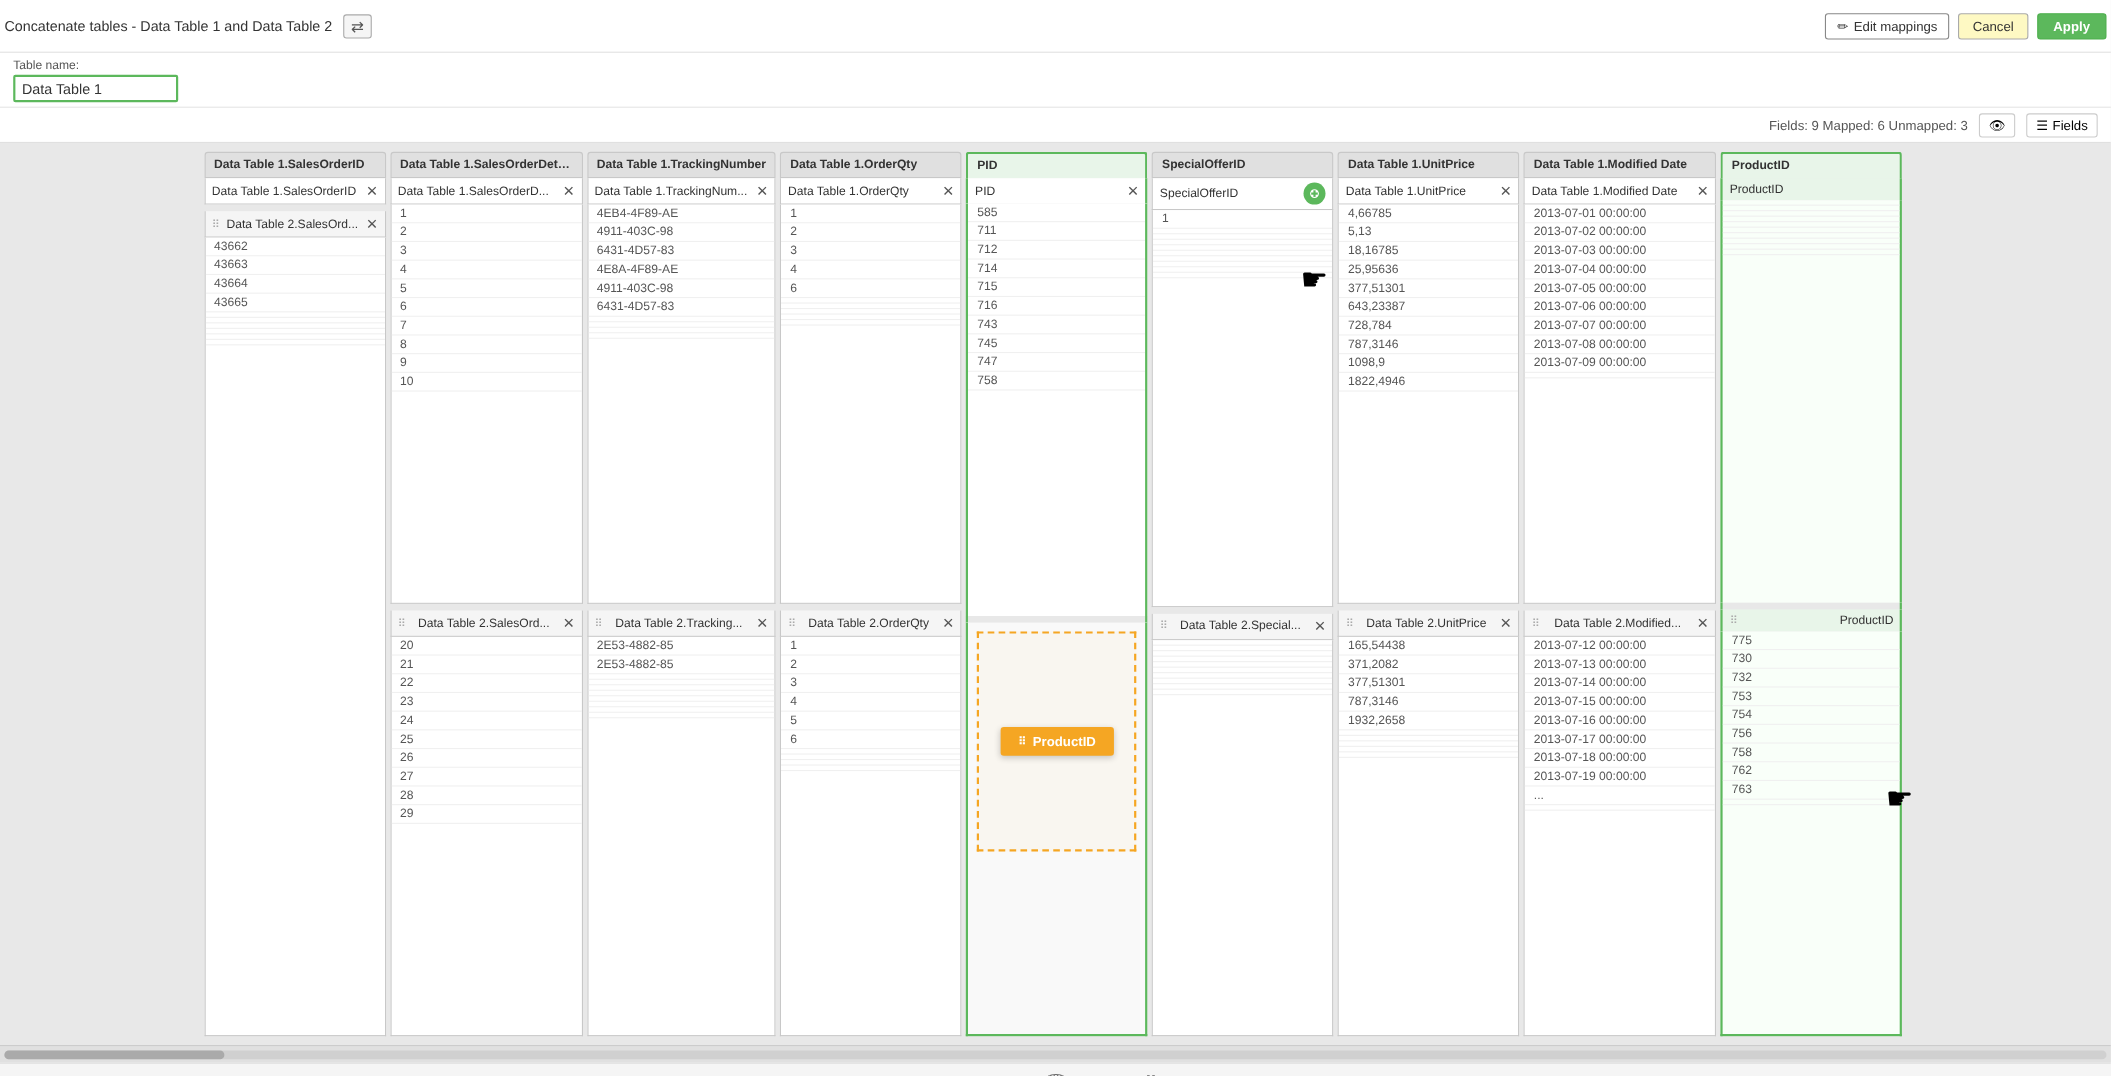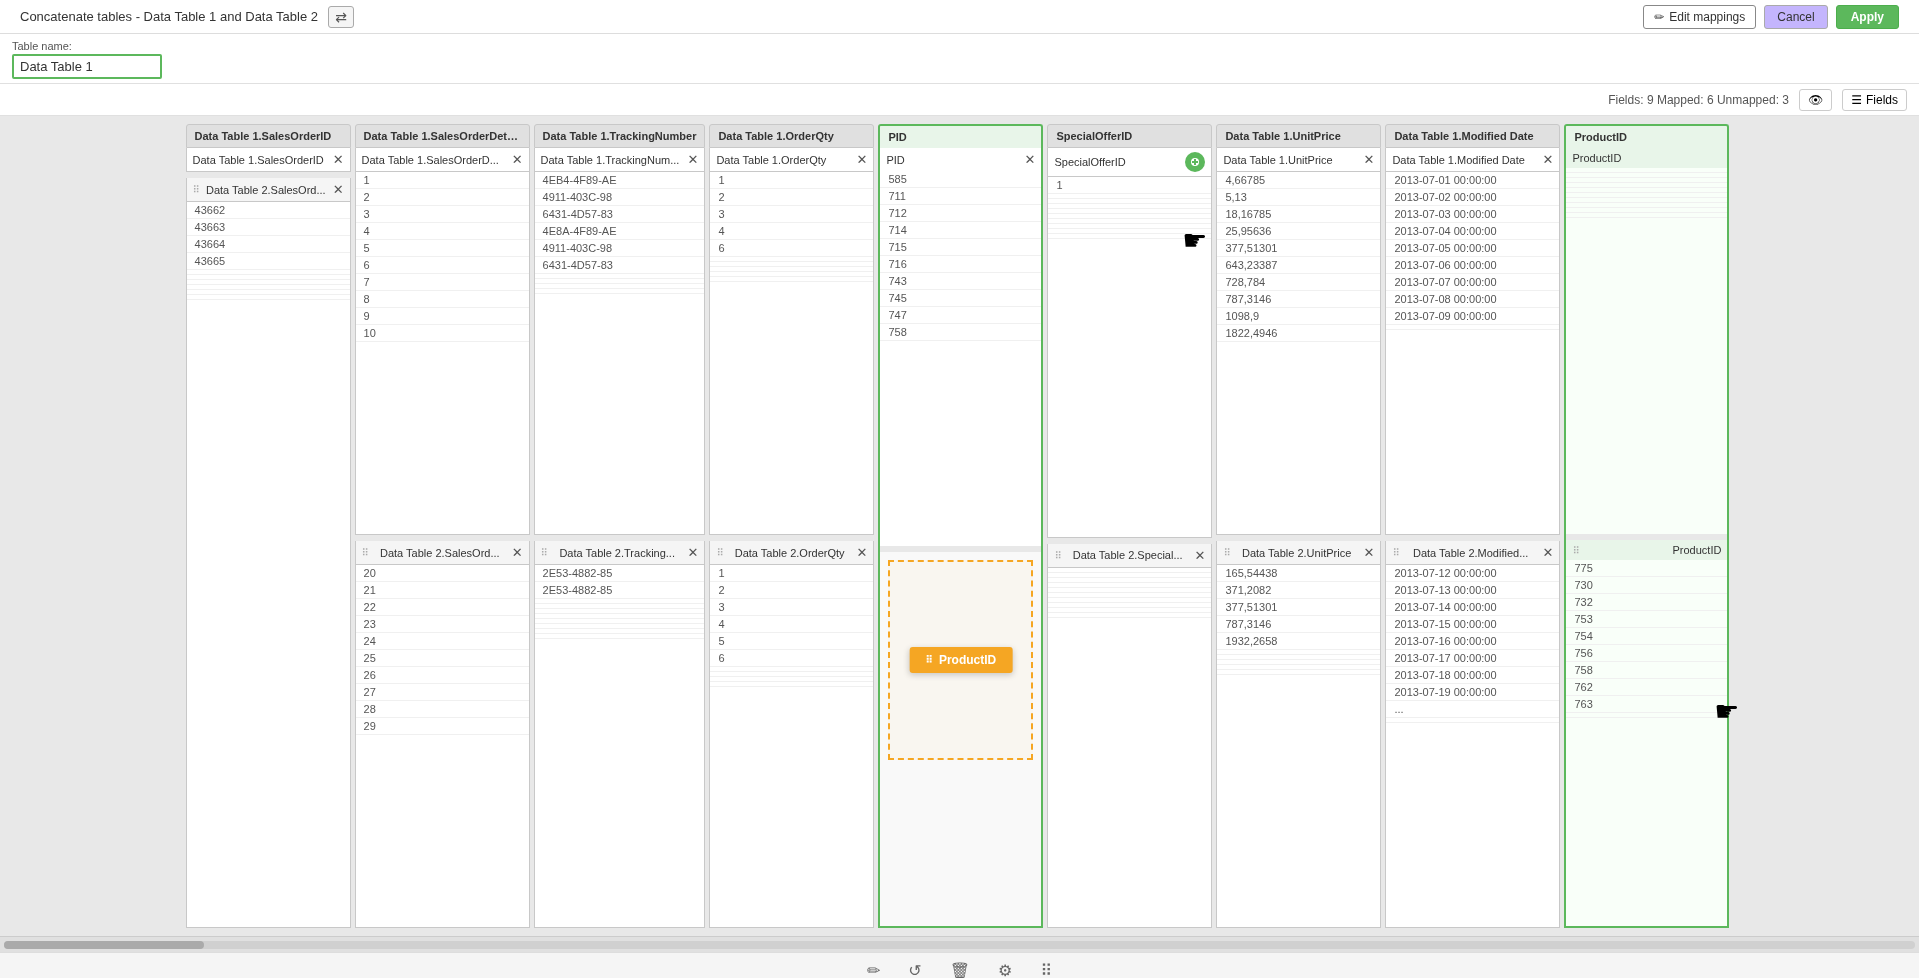--- a/index.html
+++ b/index.html
@@ -1,37 +1,37 @@
 <!DOCTYPE html>
 <html><head>
   <meta charset="utf-8">
   <style>
     * { box-sizing: border-box; margin: 0; padding: 0; }
     body { font-family: 'Segoe UI', Arial, sans-serif; font-size: 12px; background: #f0f0f0; overflow: hidden; }
 
     
     #topbar {
       display: flex; justify-content: space-between;
-      background: #fff; border-bottom: 1px solid #ddd; padding: 0 20px; height: 34px;
+      background: #fff; border-bottom: 1px solid #ddd; padding: 0 4px; height: 48px;
     }
     #topbar-left { display: flex; align-items: center; gap: 10px; }
     #topbar-title { font-size: 13px; color: #333; font-weight: 500; }
     .swap-btn {
       border: 1px solid #aaa; background: #f5f5f5; border-radius: 3px;
       width: 26px; height: 22px; display: flex; align-items: center; justify-content: center;
       cursor: pointer; font-size: 14px; color: #555;
     }
     #topbar-right { display: flex; align-items: center; gap: 8px; }
     .btn-edit-mappings {
       background: #fff; border: 1px solid #888; border-radius: 3px;
       padding: 4px 10px; font-size: 12px; color: #333; cursor: pointer;
       display: flex; align-items: center; gap: 5px;
     }
     .btn-cancel {
-      background: #c4b5fd; border: 1px solid #aaa; border-radius: 3px;
+      background: #fef9c3; border: 1px solid #aaa; border-radius: 3px;
       padding: 4px 12px; font-size: 12px; color: #333; cursor: pointer;
     }
     .btn-apply {
       background: #5cb85c; border: 1px solid #4cae4c; border-radius: 3px;
       padding: 4px 14px; font-size: 12px; color: #fff; cursor: pointer; font-weight: 600;
     }
 
     
     #tablename-row {
       background: #fff; padding: 6px 24px 4px 12px; border-bottom: 1px solid #e0e0e0;

